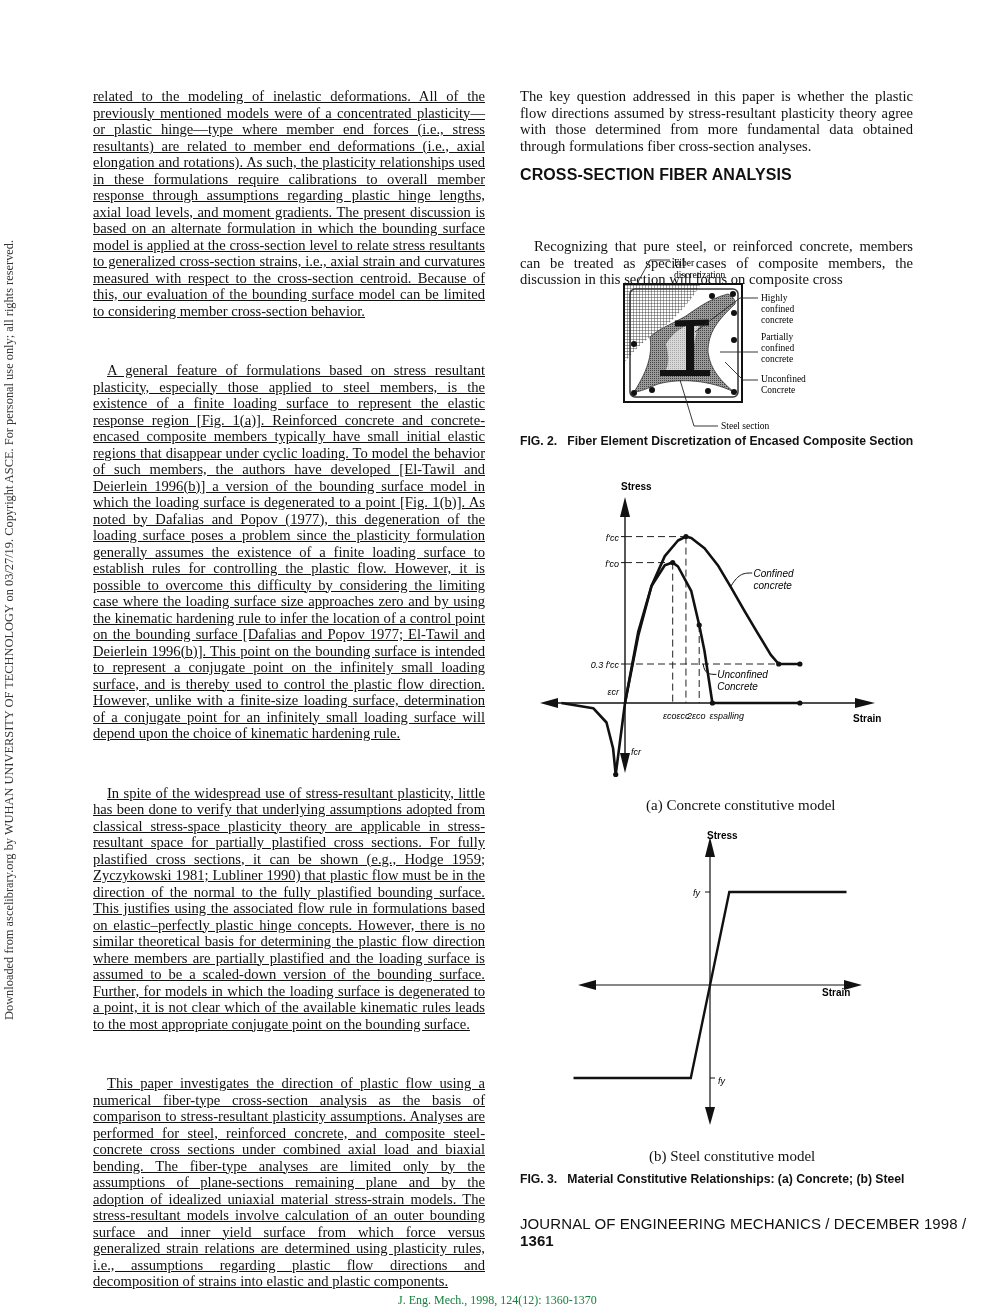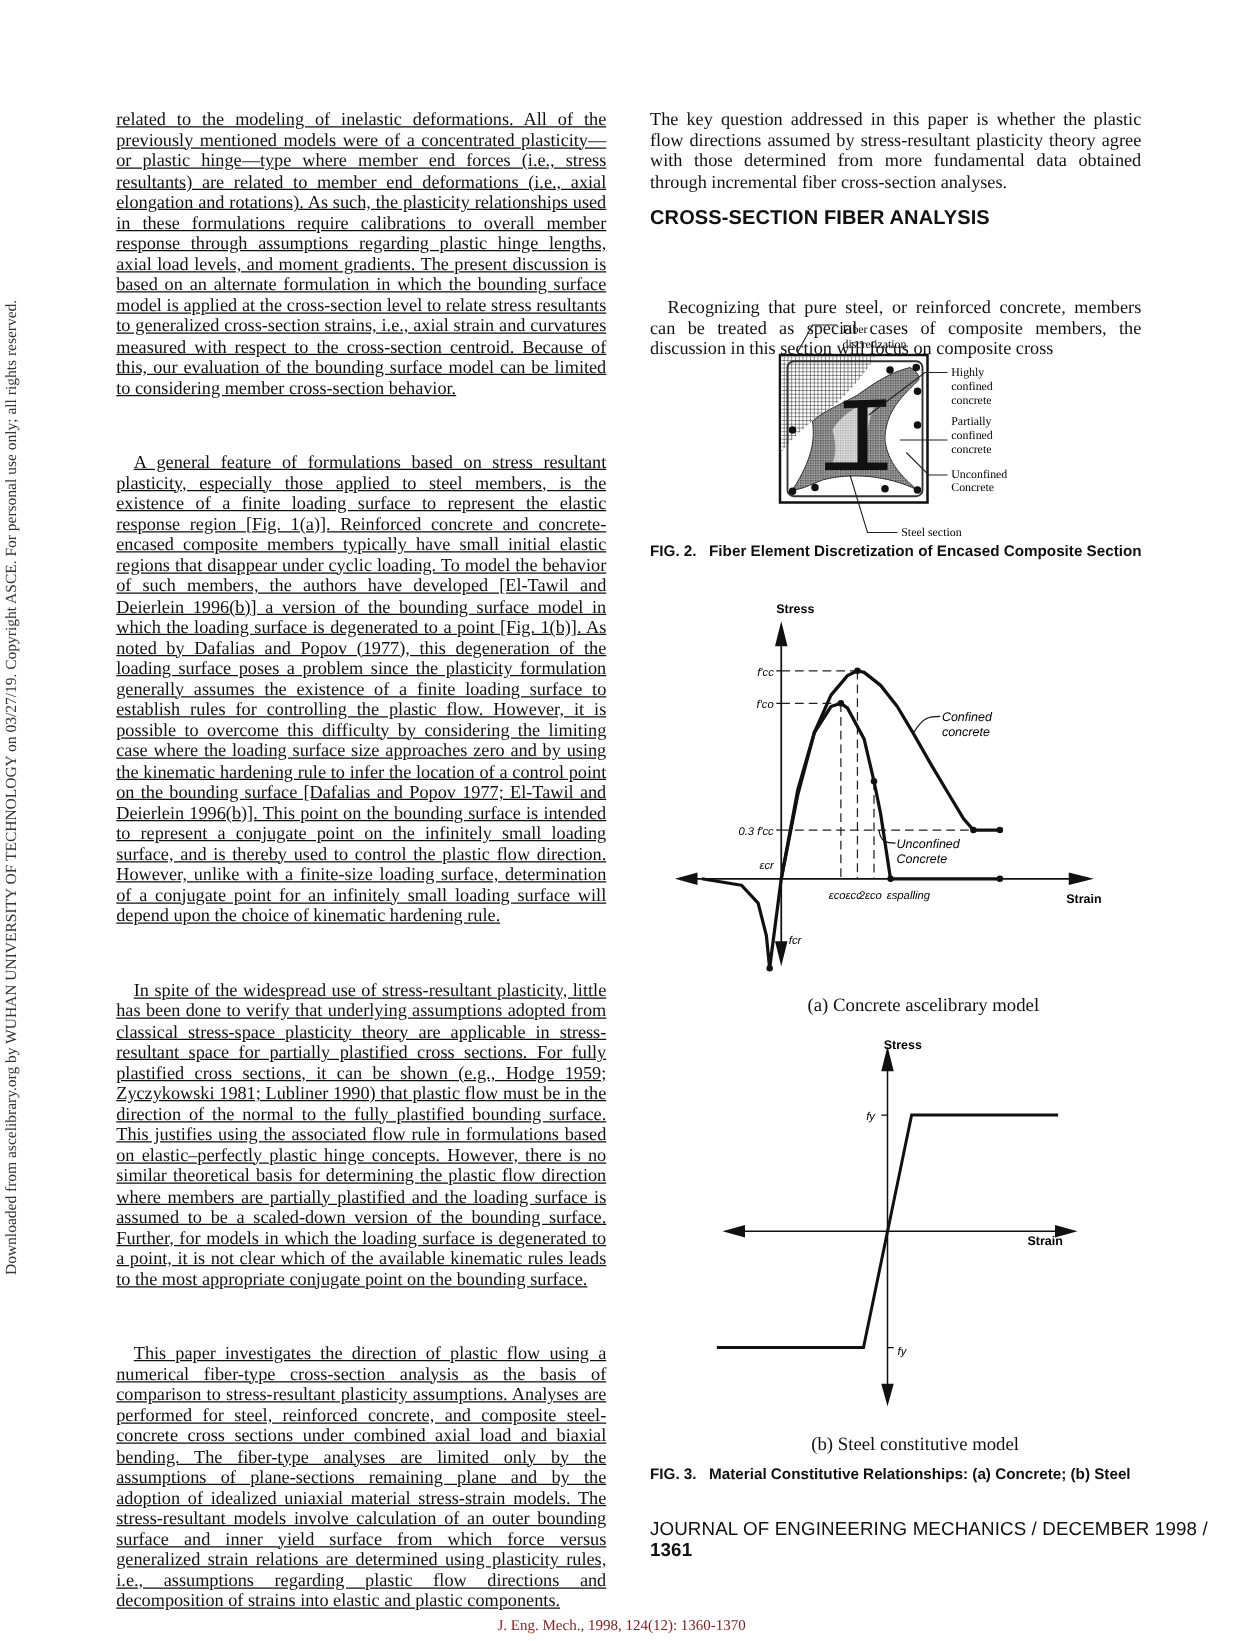--- a/index.html
+++ b/index.html
@@ -28,39 +28,39 @@
   #fig3-caption { left:520px; top:1172px; width:395px; }
   .fig-caption .lbl { margin-right:10px; }
 
   .subcap { position:absolute; font-family:"Liberation Serif", serif; font-size:15px; }
   #subcap-a { left:646px; top:797px; }
   #subcap-b { left:649px; top:1148px; }
 
   #running-foot { position:absolute; left:520px; top:1215px; font-family:"Liberation Sans", sans-serif; font-size:15px; letter-spacing:0.1px; }
   #running-foot b { font-weight:bold; }
 
-  #citation { position:absolute; left:398px; top:1293px; font-family:"Liberation Serif", serif; font-size:12px; color:#7f1d1d; }
+  #citation { position:absolute; left:398px; top:1293px; font-family:"Liberation Serif", serif; font-size:12px; color:#15803d; }
 
   svg text { font-family:"Liberation Sans", sans-serif; }
   .svgserif { font-family:"Liberation Serif", serif; }
 </style>
 </head>
 <body>
 
 <div id="side-notice">Downloaded from ascelibrary.org by WUHAN UNIVERSITY OF TECHNOLOGY on 03/27/19. Copyright ASCE. For personal use only; all rights reserved.</div>
 
 <div id="col-left" class="col">
   <p>related to the modeling of inelastic deformations. All of the previously mentioned models were of a concentrated plasticity—or plastic hinge—type where member end forces (i.e., stress resultants) are related to member end deformations (i.e., axial elongation and rotations). As such, the plasticity relationships used in these formulations require calibrations to overall member response through assumptions regarding plastic hinge lengths, axial load levels, and moment gradients. The present discussion is based on an alternate formulation in which the bounding surface model is applied at the cross-section level to relate stress resultants to generalized cross-section strains, i.e., axial strain and curvatures measured with respect to the cross-section centroid. Because of this, our evaluation of the bounding surface model can be limited to considering member cross-section behavior.</p>
   <p class="indent">A general feature of formulations based on stress resultant plasticity, especially those applied to steel members, is the existence of a finite loading surface to represent the elastic response region [Fig. 1(a)]. Reinforced concrete and concrete-encased composite members typically have small initial elastic regions that disappear under cyclic loading. To model the behavior of such members, the authors have developed [El-Tawil and Deierlein 1996(b)] a version of the bounding surface model in which the loading surface is degenerated to a point [Fig. 1(b)]. As noted by Dafalias and Popov (1977), this degeneration of the loading surface poses a problem since the plasticity formulation generally assumes the existence of a finite loading surface to establish rules for controlling the plastic flow. However, it is possible to overcome this difficulty by considering the limiting case where the loading surface size approaches zero and by using the kinematic hardening rule to infer the location of a control point on the bounding surface [Dafalias and Popov 1977; El-Tawil and Deierlein 1996(b)]. This point on the bounding surface is intended to represent a conjugate point on the infinitely small loading surface, and is thereby used to control the plastic flow direction. However, unlike with a finite-size loading surface, determination of a conjugate point for an infinitely small loading surface will depend upon the choice of kinematic hardening rule.</p>
   <p class="indent">In spite of the widespread use of stress-resultant plasticity, little has been done to verify that underlying assumptions adopted from classical stress-space plasticity theory are applicable in stress-resultant space for partially plastified cross sections. For fully plastified cross sections, it can be shown (e.g., Hodge 1959; Zyczykowski 1981; Lubliner 1990) that plastic flow must be in the direction of the normal to the fully plastified bounding surface. This justifies using the associated flow rule in formulations based on elastic–perfectly plastic hinge concepts. However, there is no similar theoretical basis for determining the plastic flow direction where members are partially plastified and the loading surface is assumed to be a scaled-down version of the bounding surface. Further, for models in which the loading surface is degenerated to a point, it is not clear which of the available kinematic rules leads to the most appropriate conjugate point on the bounding surface.</p>
   <p class="indent">This paper investigates the direction of plastic flow using a numerical fiber-type cross-section analysis as the basis of comparison to stress-resultant plasticity assumptions. Analyses are performed for steel, reinforced concrete, and composite steel-concrete cross sections under combined axial load and biaxial bending. The fiber-type analyses are limited only by the assumptions of plane-sections remaining plane and by the adoption of idealized uniaxial material stress-strain models. The stress-resultant models involve calculation of an outer bounding surface and inner yield surface from which force versus generalized strain relations are determined using plasticity rules, i.e., assumptions regarding plastic flow directions and decomposition of strains into elastic and plastic components.</p>
 </div>
 
 <div id="col-right-top" class="col">
-  <p>The key question addressed in this paper is whether the plastic flow directions assumed by stress-resultant plasticity theory agree with those determined from more fundamental data obtained through incremental fiber cross-section analyses.</p>
+  <p>The key question addressed in this paper is whether the plastic flow directions assumed by stress-resultant plasticity theory agree with those determined from more fundamental data obtained through formulations fiber cross-section analyses.</p>
 </div>
 <div id="section-heading">CROSS-SECTION FIBER ANALYSIS</div>
 <div id="col-right-mid" class="col">
   <p class="indent">Recognizing that pure steel, or reinforced concrete, members can be treated as special cases of composite members, the discussion in this section will focus on composite cross</p>
 </div>
 
 <svg style="position:absolute;left:600px;top:252px;" width="230" height="182" viewBox="0 0 230 182">
   <defs>
     <pattern id="grid" width="3" height="3" patternUnits="userSpaceOnUse">
       <rect width="3" height="3" fill="#fff"></rect>
@@ -167,21 +167,21 @@
     <text x="166.2" y="244" font-size="9" font-style="italic" text-anchor="middle">2εco</text>
     <text x="179.45" y="244" font-size="9" font-style="italic" text-anchor="start">εspalling</text>
     <text x="101" y="280" font-size="9" font-style="italic">fcr</text>
     <path d="M201 111 C208.95 98 214.25 98 222.2 98" fill="none" stroke="#111" stroke-width="1"></path>
     <text x="223.52499999999998" y="102" font-size="10" font-style="italic">Confined</text>
     <text x="223.52499999999998" y="114" font-size="10" font-style="italic">concrete</text>
     <path d="M173.175 189 C174.5 199.4 179.8 199.4 186.425 199.4" fill="none" stroke="#111" stroke-width="1"></path>
     <text x="187.22" y="203.4" font-size="10" font-style="italic">Unconfined</text>
     <text x="187.22" y="215.4" font-size="10" font-style="italic">Concrete</text>
   </svg>
-<div id="subcap-a" class="subcap">(a) Concrete ascelibrary model</div>
+<div id="subcap-a" class="subcap">(a) Concrete constitutive model</div>
 
 <svg id="chart-b" style="position:absolute;left:570px;top:825px;" width="300" height="300" viewBox="0 0 300 300">
     <line x1="15" y1="160" x2="280" y2="160" stroke="#111" stroke-width="1.2"></line>
     <path d="M8 160 L26 155 L26 165 Z" fill="#111"></path>
     <path d="M292 160 L274 155 L274 165 Z" fill="#111"></path>
     <line x1="140" y1="20" x2="140" y2="292" stroke="#111" stroke-width="1.2"></line>
     <path d="M140 12 L135 32 L145 32 Z" fill="#111"></path>
     <path d="M140 300 L135 282 L145 282 Z" fill="#111"></path>
     <text x="137" y="14" font-size="10" font-weight="bold">Stress</text>
     <text x="252" y="171" font-size="10" font-weight="bold">Strain</text>

